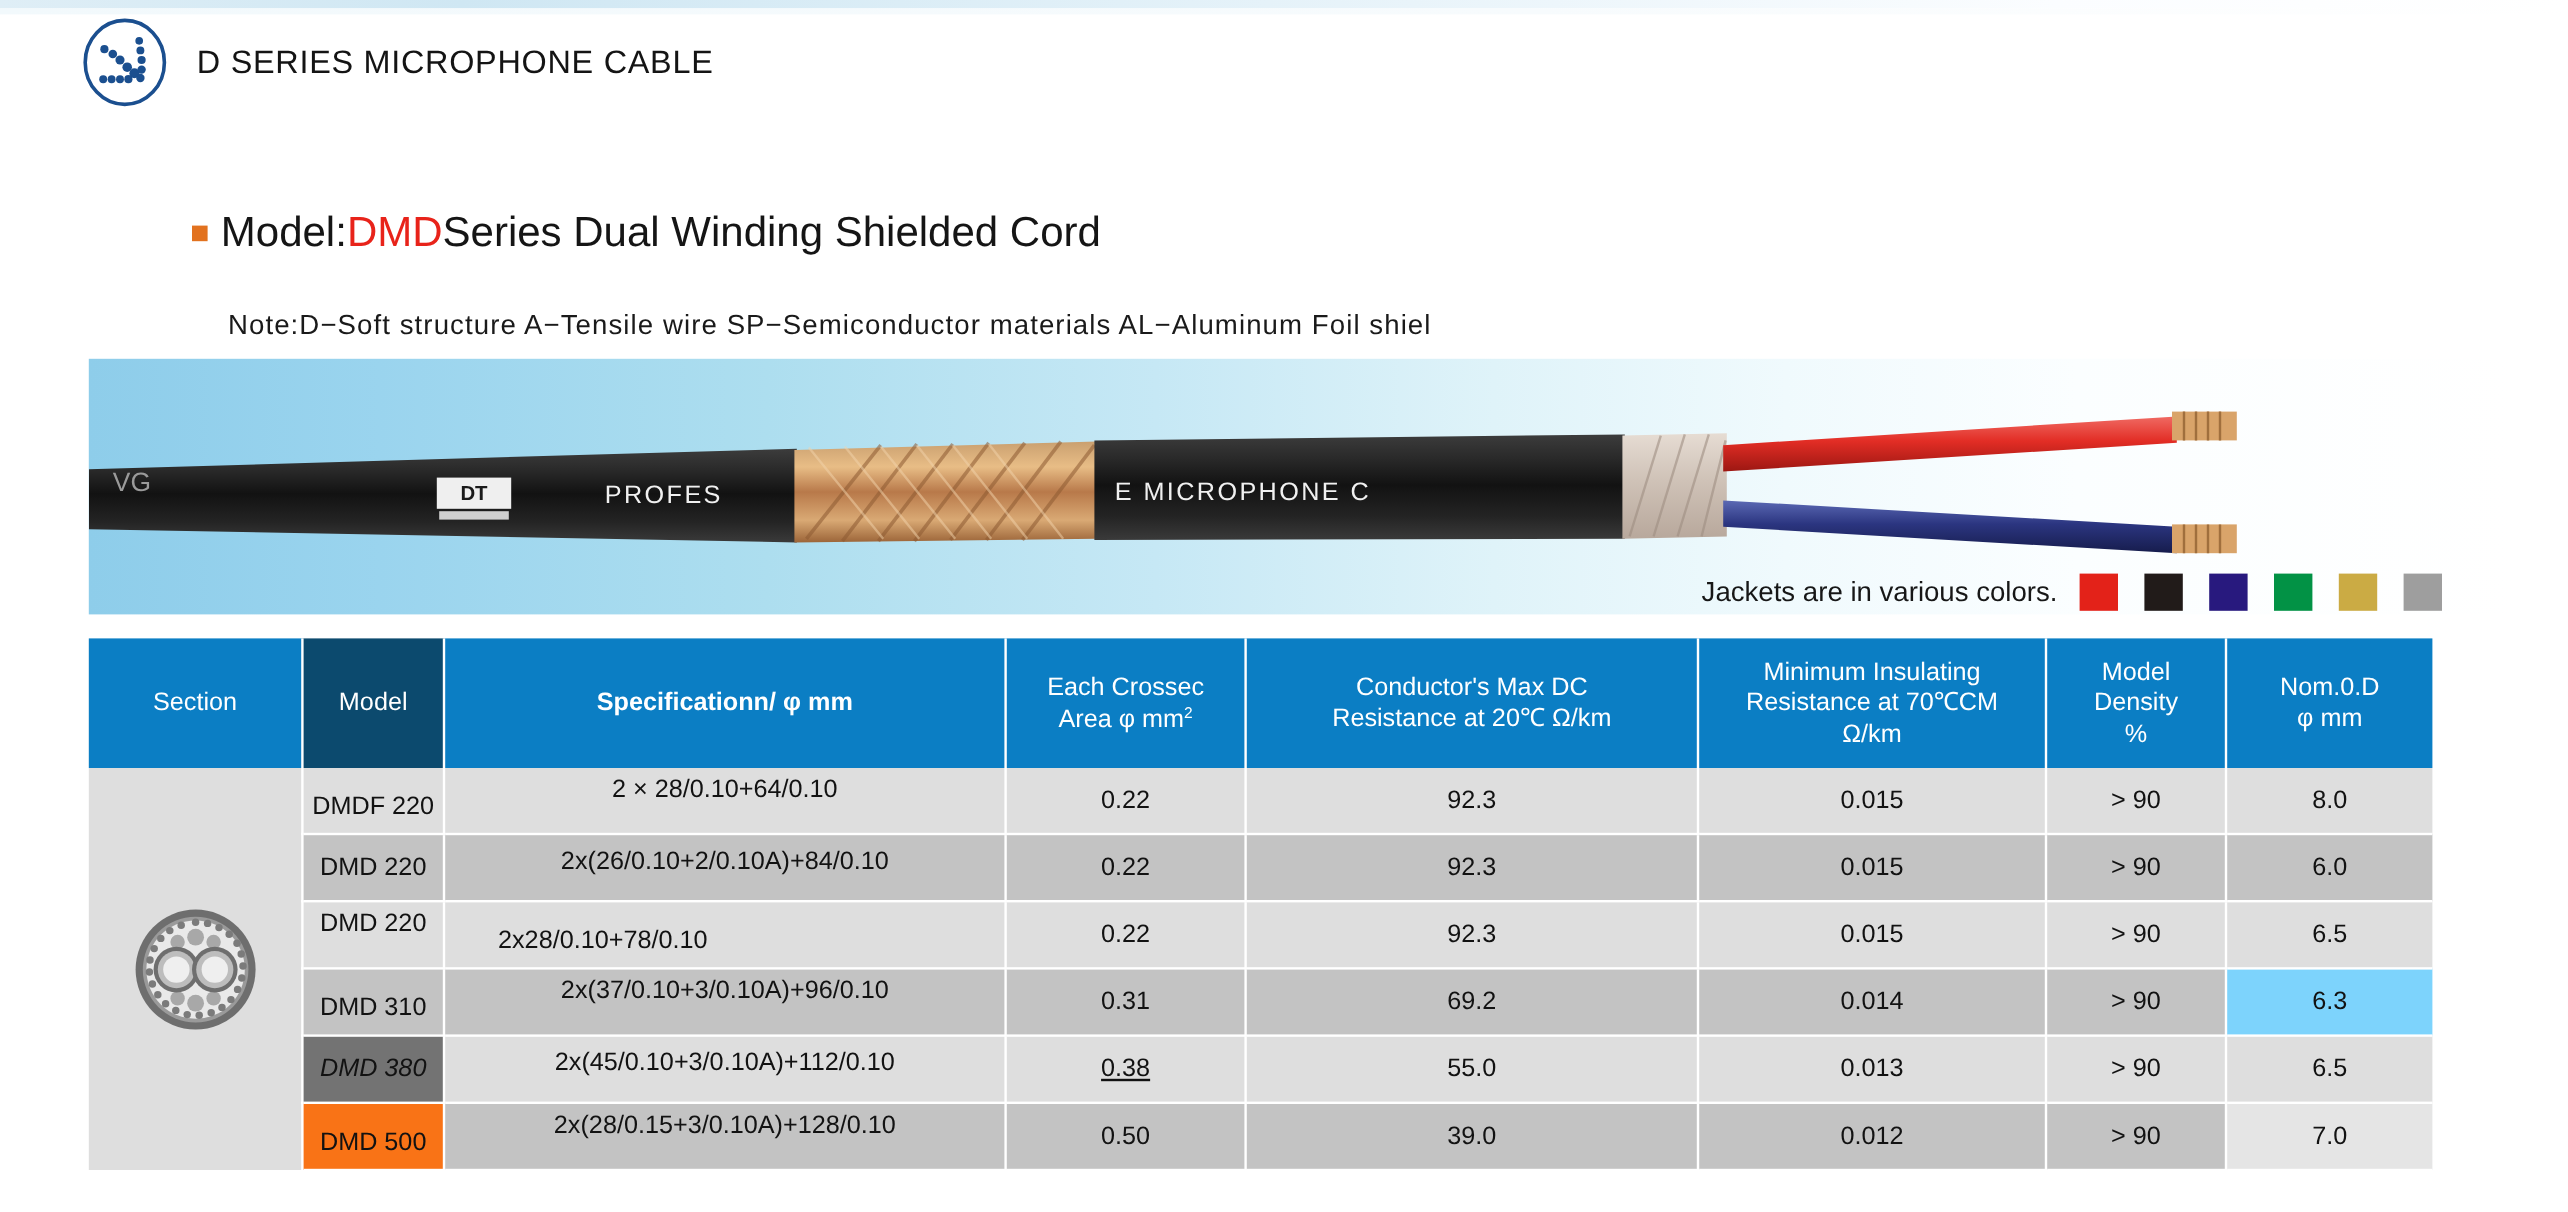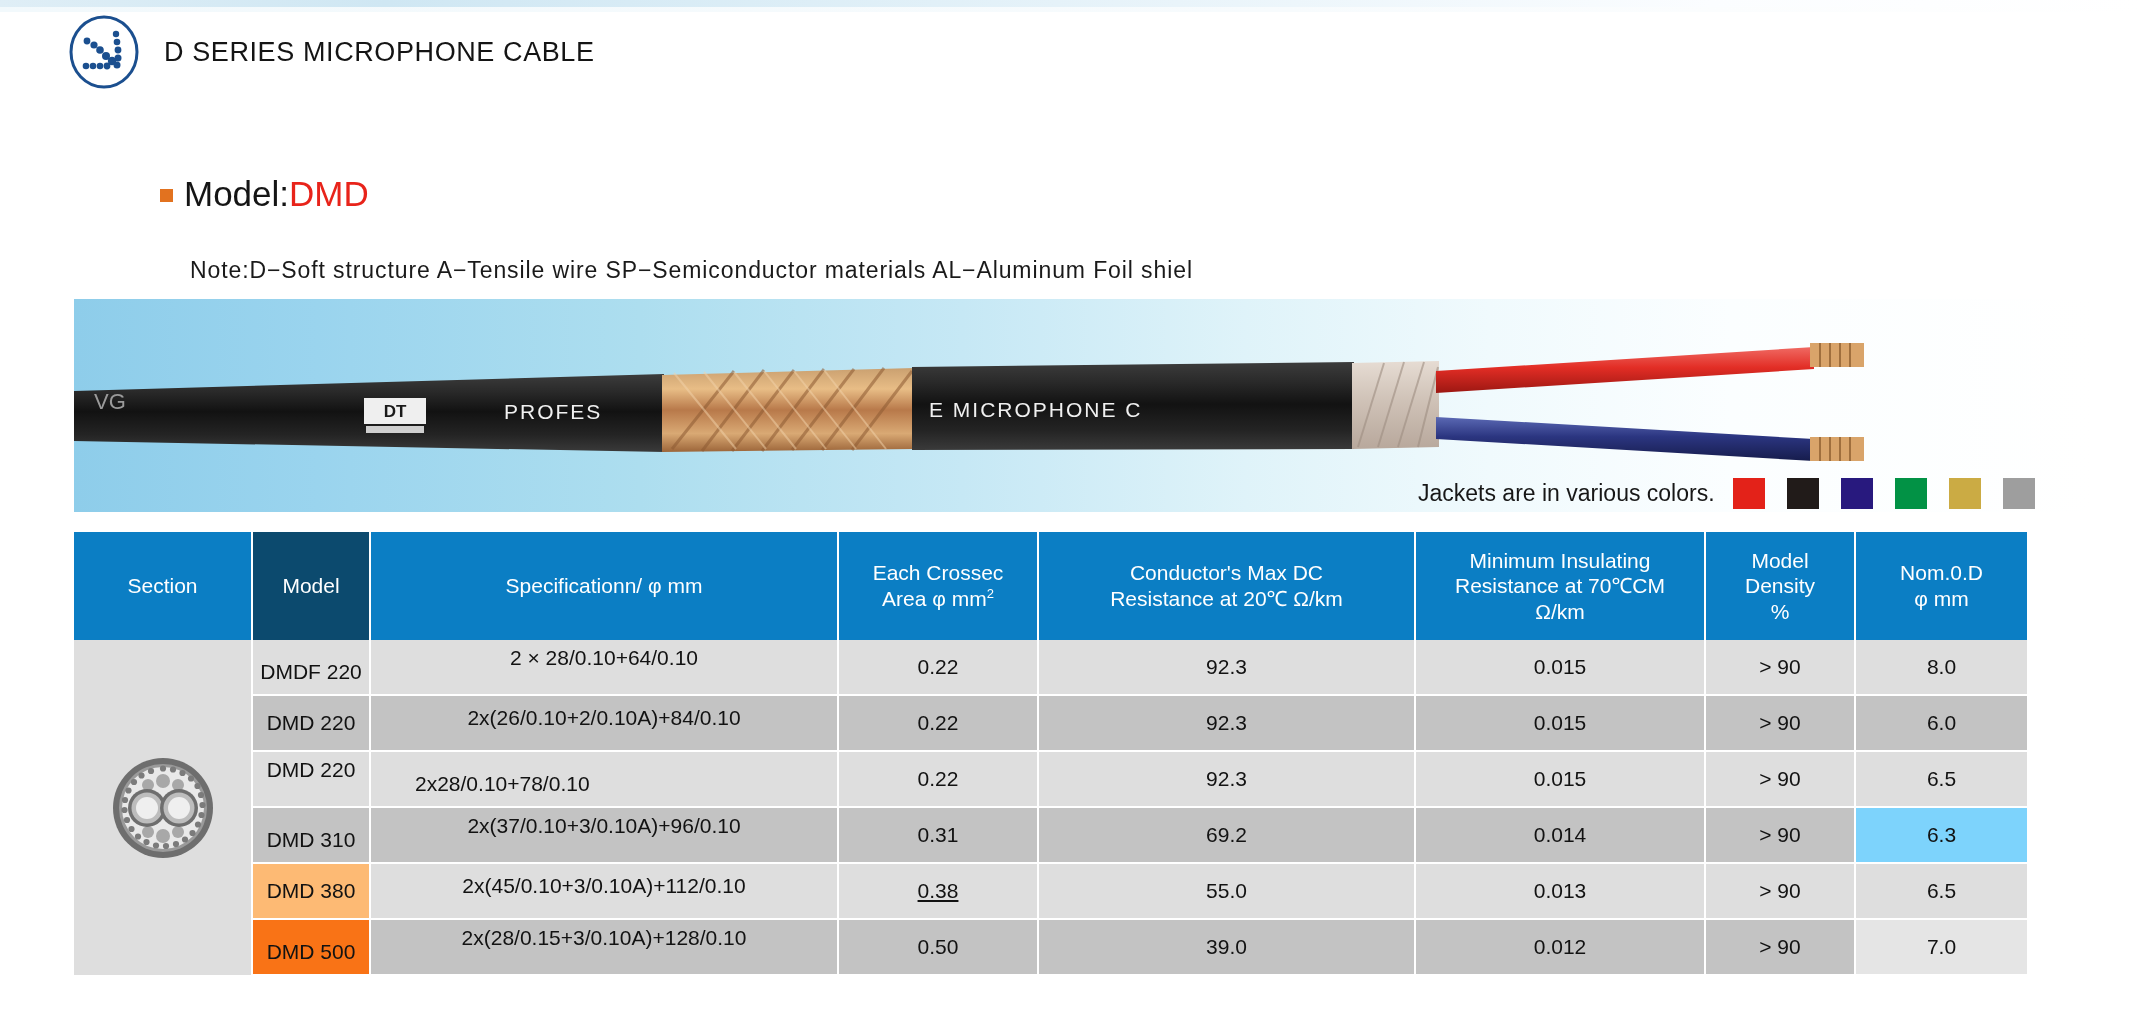--- a/index.html
+++ b/index.html
@@ -145,20 +145,21 @@
       </g>
     </svg>
   </div>
   <div class="hdr-title">D SERIES MICROPHONE CABLE</div>
 </div>
 
 <div class="model-line">
   <span class="bullet" style="background: rgb(226, 114, 31);"></span>
   <span class="model-text">Model:</span>
   <span class="model-text model-accent" style="color: rgb(232, 35, 26);">DMD</span>
+  <span class="model-text"> Series Dual Winding Shielded Cord</span>
 </div>
 
 <div class="note">Note:D−Soft structure A−Tensile wire SP−Semiconductor materials AL−Aluminum Foil shiel</div>
 
 <div class="photo">
   <svg class="cable" viewBox="0 0 2020 213" preserveAspectRatio="none">
     <defs>
       <linearGradient id="jk" x1="0" y1="0" x2="0" y2="1">
         <stop offset="0%" stop-color="#3c3c3c"></stop>
         <stop offset="22%" stop-color="#2a2a2a"></stop>
@@ -268,21 +269,21 @@
     <col style="width:200px">
       <col style="width:377px">
       <col style="width:290px">
     <col style="width:150px">
       <col style="width:172px">
   </colgroup>
   <thead>
     <tr>
       <th style="background: rgb(11, 126, 196);">Section</th>
       <th style="background: #0c4a6e;">Model</th>
-      <th style="background: rgb(11, 126, 196);">Specificationn/ φ mm</th>
+      <th style="background: rgb(11, 126, 196); font-weight: bold;">Specificationn/ φ mm</th>
       <th style="background: rgb(11, 126, 196);">
         <span>Each Crossec</span><br>
         <span>Area  φ mm</span><span class="sup">2</span>
       </th>
       <th style="background: rgb(11, 126, 196);">
         <span>Conductor's Max DC</span><br>
         <span>Resistance at 20℃  Ω/km</span>
       </th>
       <th style="background: rgb(11, 126, 196);">
         <span>Minimum Insulating</span><br>
@@ -385,21 +386,21 @@
       <td style="background: rgb(195, 195, 195);"><span class="nudge-down-s">DMD 310</span></td>
       <td style="background: rgb(195, 195, 195);"><span class="nudge-up">2x(37/0.10+3/0.10A)+96/0.10</span></td>
       <td style="background: rgb(195, 195, 195);">0.31</td>
       <td style="background: rgb(195, 195, 195);">69.2</td>
       <td style="background: rgb(195, 195, 195);">0.014</td>
       <td style="background: rgb(195, 195, 195);">&gt; 90</td>
       <td style="background: #7dd3fc;">6.3</td>
     </tr>
 
     <tr class="rowA">
-      <td style="background: #fdba74;">DMD 380</td>
+      <td style="background: #737373; font-style: italic;">DMD 380</td>
       <td style="background: rgb(222, 222, 222);"><span class="nudge-up-s">2x(45/0.10+3/0.10A)+112/0.10</span></td>
       <td style="background: rgb(222, 222, 222); text-decoration: underline;">0.38</td>
       <td style="background: rgb(222, 222, 222);">55.0</td>
       <td style="background: rgb(222, 222, 222);">0.013</td>
       <td style="background: rgb(222, 222, 222);">&gt; 90</td>
       <td style="background: rgb(222, 222, 222);">6.5</td>
     </tr>
 
     <tr class="rowB">
       <td style="background: #f97316; margin-top: 39px;"><span class="nudge-down-s">DMD 500</span></td>

